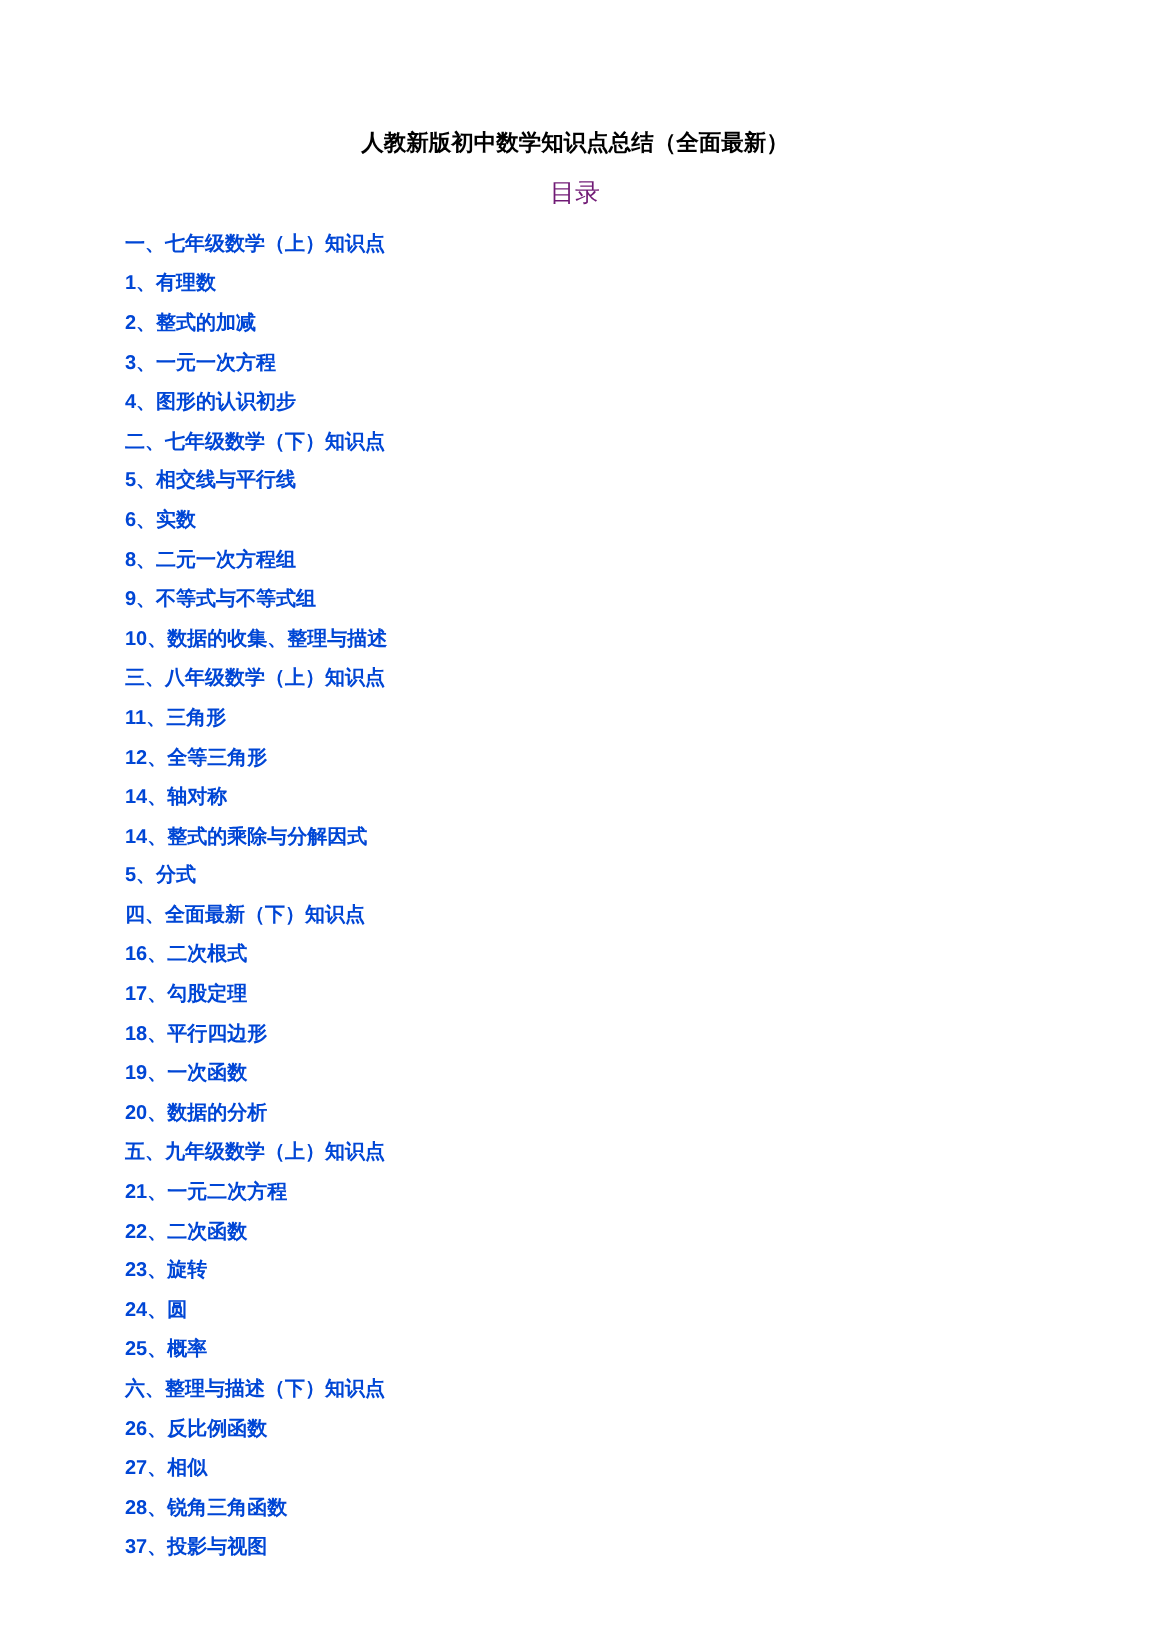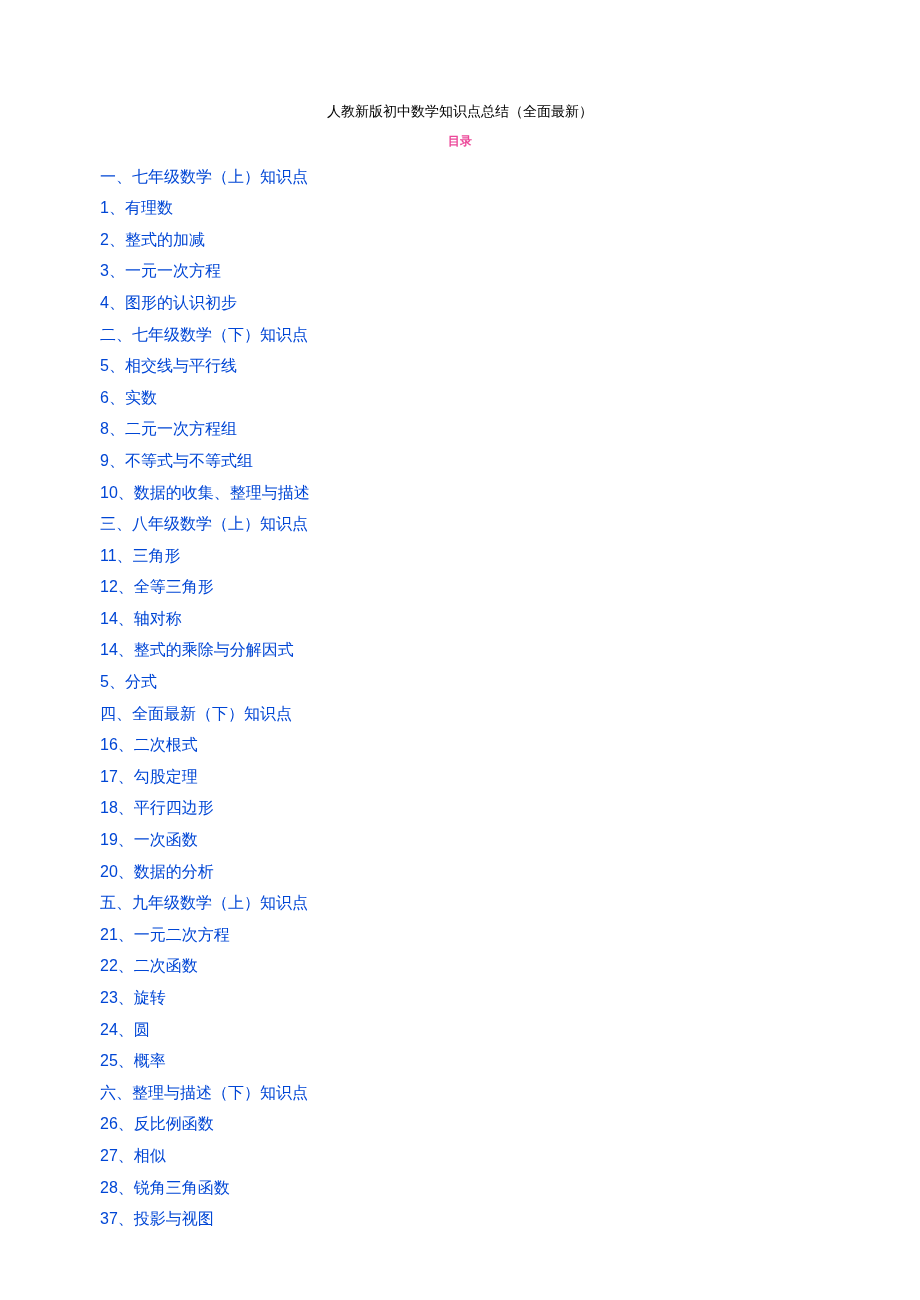--- a/index.html
+++ b/index.html
@@ -10,33 +10,34 @@
       font-size: 16px;
       line-height: 1.6;
       width: 920px;
     }
     .page {
       padding: 100px 100px 40px 100px;
     }
     .title {
       color: #000000;
       text-align: center;
-      font-size: 14px;
-      font-weight: normal;
+      font-size: 18px;
+      font-weight: bold;
       margin-bottom: 10px;
     }
     .toc-heading {
-      color: #ec4899;
+      color: #701a75;
       text-align: center;
-      font-size: 12px;
-      font-weight: bold;
+      font-size: 20px;
+      font-weight: normal;
       margin-bottom: 12px;
     }
     .toc {
       text-align: left;
+      font-weight: bold;
     }
     .toc-item {
       color: #0046d5;
       font-size: 16px;
       margin-bottom: 6px;
       display: block;
       text-decoration: none;
     }
   </style>
 </head>

